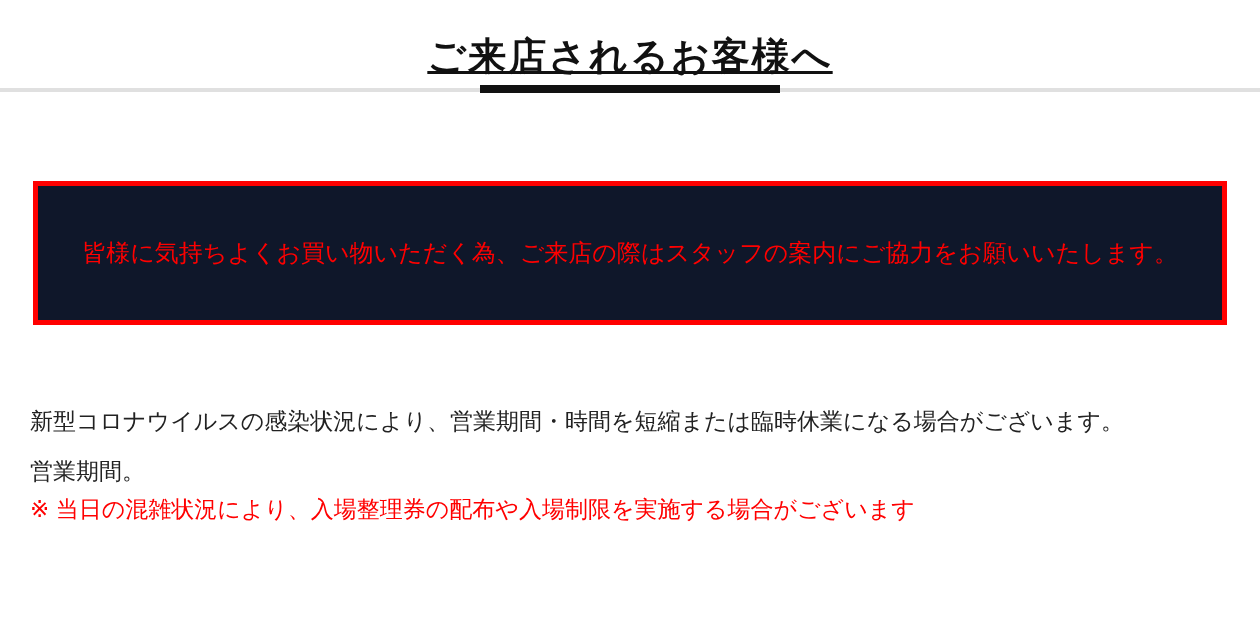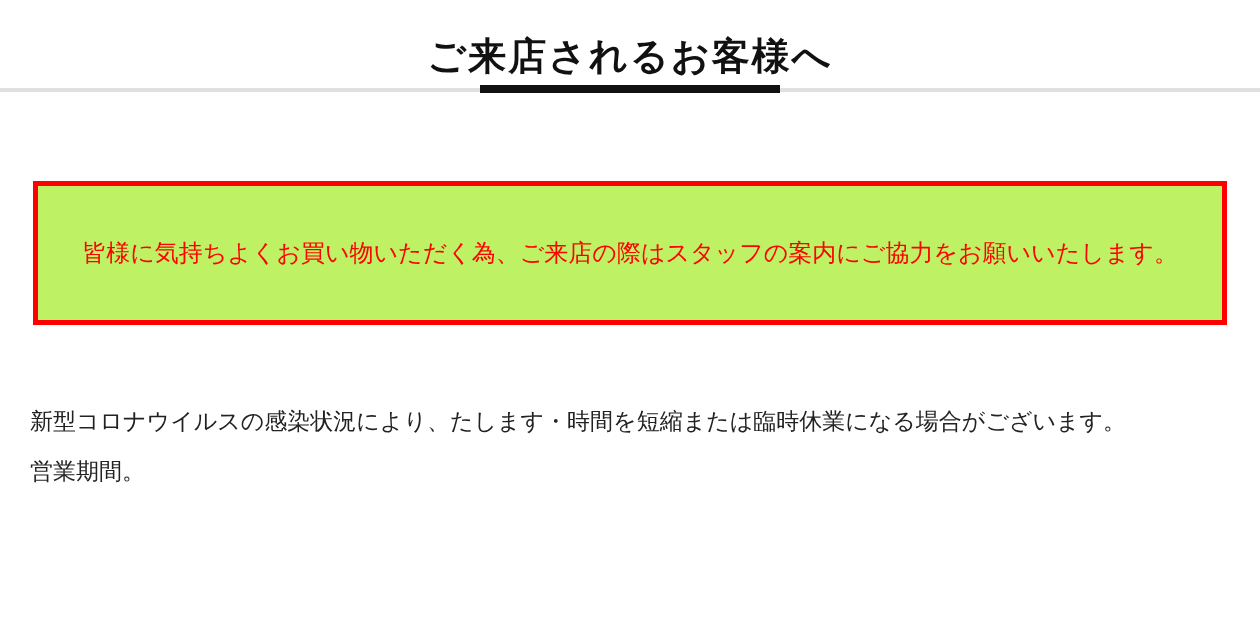--- a/index.html
+++ b/index.html
@@ -20,20 +20,21 @@
     padding-top: 34px;
     text-align: center;
   }
   .page-title {
     margin: 0;
     font-size: 38px;
     line-height: 44px;
     font-weight: bold;
     color: #111111;
     letter-spacing: 2px;
+    text-decoration: underline;
   }
   .divider-wrap {
     position: relative;
     margin-top: 7px;
     height: 8px;
   }
   .divider-line {
     position: absolute;
     top: 3px;
     left: 0;
@@ -51,21 +52,21 @@
     background: #111111;
   }
 
   
   .notice-box {
     box-sizing: border-box;
     margin: 88px auto 0 auto;
     width: 1194px;
     height: 144px;
     border: 5px solid #ff0000;
-    background: #bef264;
+    background: #0f172a;
     display: flex;
     align-items: center;
     justify-content: center;
   }
   .notice-text {
     margin: 0;
     padding: 0 20px;
     font-size: 24px;
     line-height: 34px;
     color: #ff0000;
@@ -98,15 +99,16 @@
     <div class="divider-line"></div>
     <div class="divider-accent"></div>
   </div>
 </header>
 
 <section class="notice-box">
   <p class="notice-text">皆様に気持ちよくお買い物いただく為、ご来店の際はスタッフの案内にご協力をお願いいたします。</p>
 </section>
 
 <section class="info-section">
-  <p class="info-line">新型コロナウイルスの感染状況により、たします・時間を短縮または臨時休業になる場合がございます。</p>
+  <p class="info-line">新型コロナウイルスの感染状況により、営業期間・時間を短縮または臨時休業になる場合がございます。</p>
   <p class="info-line">営業期間。</p>
+  <p class="caution-note">※ 当日の混雑状況により、入場整理券の配布や入場制限を実施する場合がございます</p>
 </section>
 
 </body></html>

